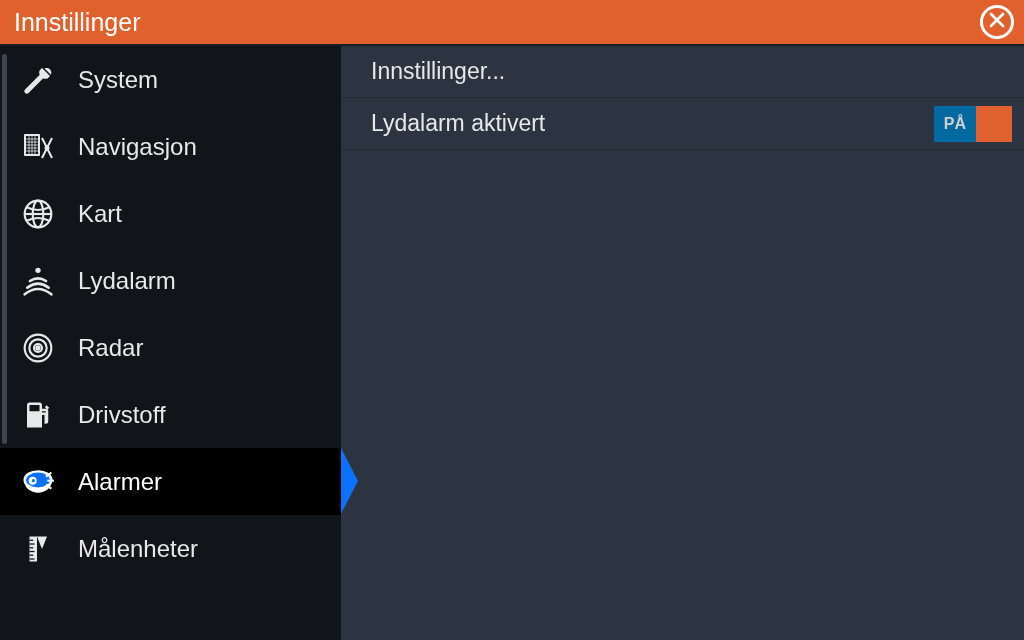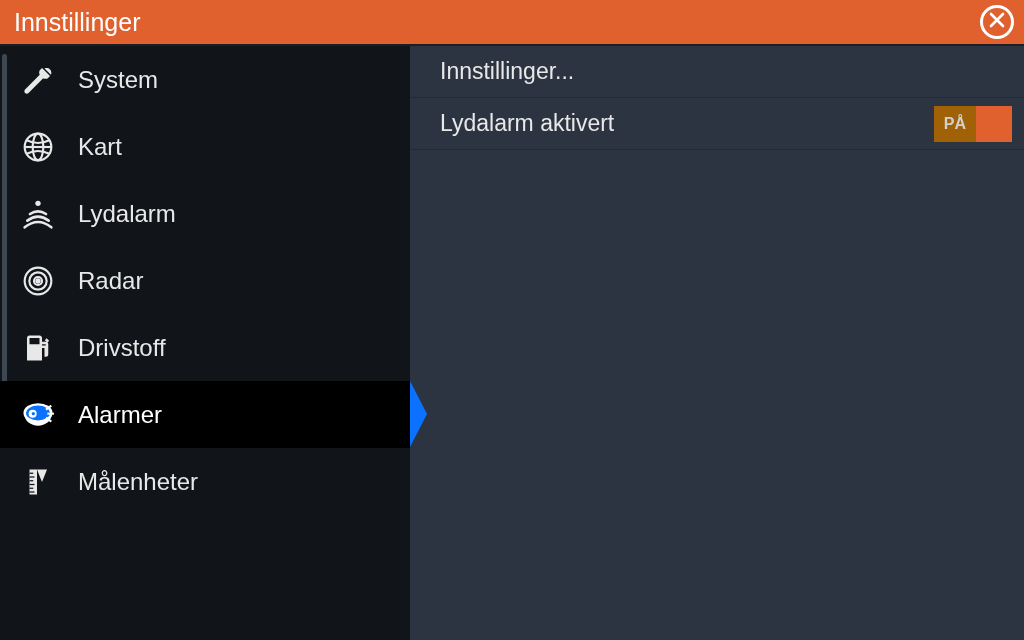--- a/index.html
+++ b/index.html
@@ -33,21 +33,21 @@
       align-items: center;
       justify-content: center;
       cursor: pointer;
     }
     .close-btn svg { width: 18px; height: 18px; }
     .body {
       display: flex;
       height: calc(640px - 46px);
     }
     .sidebar {
-      width: 410px;
+      width: 341px;
       background: #11151a;
       position: relative;
     }
     .scroll-indicator {
       position: absolute;
       left: 2px;
       top: 8px;
       width: 5px;
       height: 390px;
       background: #3d4752;
@@ -100,21 +100,21 @@
       font-size: 23px;
       border-bottom: 1px solid #232a33;
       cursor: pointer;
     }
     .toggle {
       display: flex;
       align-items: center;
       height: 36px;
     }
     .toggle .lbl {
-      background: #a16207;
+      background: #0369a1;
       color: #d0d0d0;
       font-size: 16px;
       font-weight: 600;
       padding: 8px 10px;
       height: 36px;
       display: flex;
       align-items: center;
     }
     .toggle .knob {
       width: 36px;
@@ -142,20 +142,41 @@
 
     <div class="side-item">
       <span class="icon">
         <svg width="32" height="32" viewBox="0 0 24 24" fill="#e8e8e8">
             <path d="M22 6.5c0 .6-.1 1.1-.3 1.6l-4.8-4.8c.5-.2 1-.3 1.6-.3 2 0 3.5 1.6 3.5 3.5zM13.3 8.1l2.6 2.6-11 11c-.7.7-1.9.7-2.6 0s-.7-1.9 0-2.6l11-11zM15 3l6 6-1.8 1.8c-1.1.5-2.4.4-3.4-.2L12 14.4 9.6 12l3.8-3.8c-.6-1-.7-2.3-.2-3.4L15 3z"></path>
           </svg>
       </span>
       <span>System</span>
     </div>
 
+    <div class="side-item">
+      <span class="icon">
+        <svg width="34" height="34" viewBox="0 0 34 34" fill="none">
+          <rect x="2" y="4" width="16" height="22" rx="1" fill="#e8e8e8"></rect>
+          <rect x="4" y="6" width="12" height="18" fill="#11151a"></rect>
+          <g stroke="#e8e8e8" stroke-width="0.8">
+              <line x1="4" y1="9" x2="16" y2="9"></line>
+              <line x1="4" y1="12" x2="16" y2="12"></line>
+              <line x1="4" y1="15" x2="16" y2="15"></line>
+              <line x1="4" y1="18" x2="16" y2="18"></line>
+              <line x1="4" y1="21" x2="16" y2="21"></line>
+              <line x1="7" y1="6" x2="7" y2="24"></line>
+              <line x1="10" y1="6" x2="10" y2="24"></line>
+              <line x1="13" y1="6" x2="13" y2="24"></line>
+            </g>
+          <path d="M20 8 L30 28 M30 8 L20 28" stroke="#e8e8e8" stroke-width="2"></path>
+          <circle cx="25" cy="18" r="2.5" fill="#e8e8e8"></circle>
+        </svg>
+      </span>
+      <span>Navigasjon</span>
+    </div>
 
     <div class="side-item">
       <span class="icon">
         <svg width="32" height="32" viewBox="0 0 24 24" fill="none" stroke="#e8e8e8" stroke-width="1.6">
           <circle cx="12" cy="12" r="10"></circle>
           <ellipse cx="12" cy="12" rx="4" ry="10"></ellipse>
           <line x1="2" y1="12" x2="22" y2="12"></line>
           <path d="M3.5 7 Q12 11 20.5 7"></path>
           <path d="M3.5 17 Q12 13 20.5 17"></path>
         </svg>

